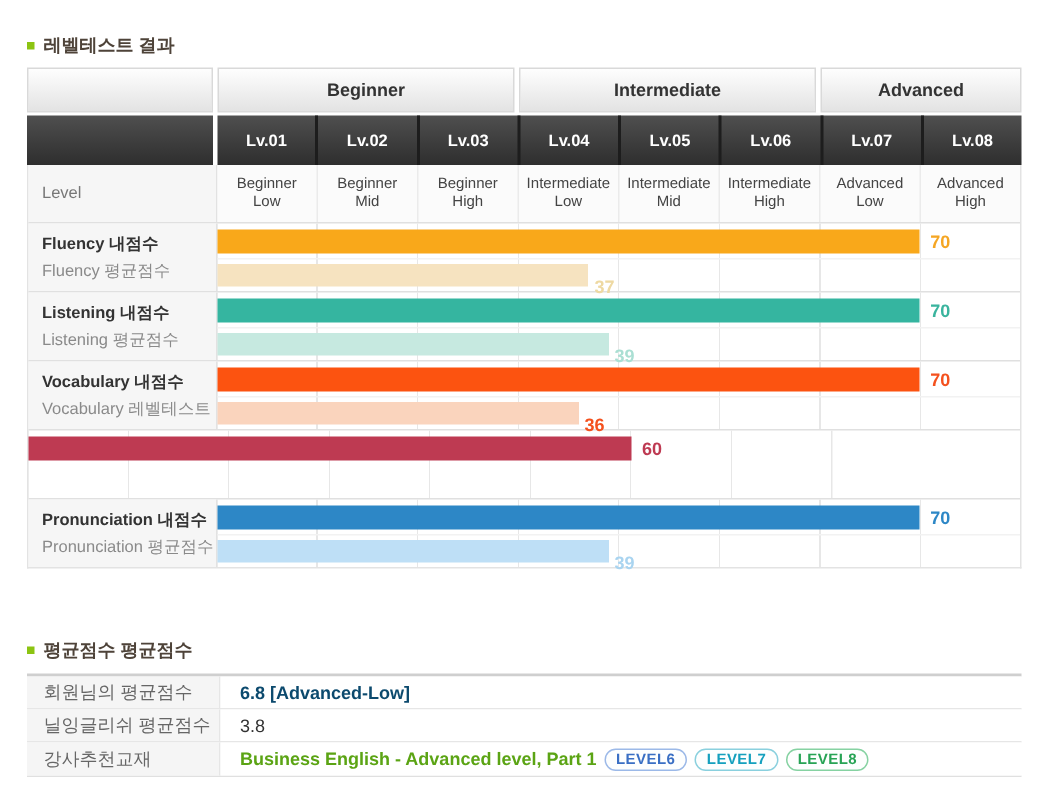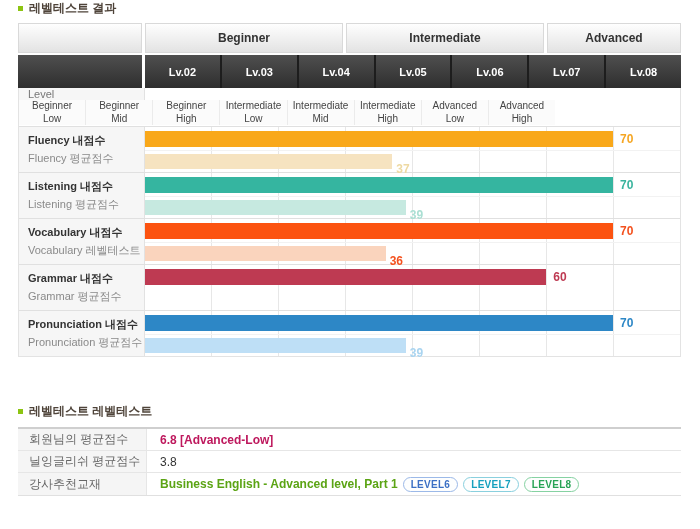--- a/index.html
+++ b/index.html
@@ -1,17 +1,17 @@
 <!DOCTYPE html>
 <html><head>
 <meta charset="utf-8">
 <style>
   * { margin:0; padding:0; box-sizing:border-box; }
   html,body { width:700px; background:#ffffff; font-family:"Liberation Sans", sans-serif; }
-  .page { width:700px; height:529px; padding:0 19px 0 18px; position:relative; }
+  .page { width:700px; height:529px; padding:22px 19px 0 18px; position:relative; }
 
   .section-title { display:flex; align-items:center; gap:6px; height:16px; margin-bottom:7px; }
   .bullet { width:5px; height:5px; background:#8cc412; display:inline-block; }
   .section-title span.t { font-size:12px; font-weight:bold; color:#4e4339; }
 
   
   .tbl { width:663px; }
   .row1 { display:flex; height:30px; margin-bottom:2px; }
   .row1 .cell { background:linear-gradient(#fefefe,#e3e3e3); border:1px solid #d9d9d9;
                 display:flex; align-items:center; justify-content:center;
@@ -20,21 +20,21 @@
   .row1 .g3 { width:198px; margin-right:3px; }
   .row1 .g2 { width:134px; }
 
   .row2 { display:flex; height:33px; }
   .row2 .labelhead { width:124px; margin-right:3px; background:linear-gradient(#4f4f4f,#2e2e2e); }
   .row2 .lvwrap { display:flex; width:536px; background:linear-gradient(#4f4f4f,#2e2e2e); }
   .row2 .lv { flex:1; display:flex; align-items:center; justify-content:center;
               color:#fff; font-size:11px; font-weight:bold; border-left:2px solid #1d1d1d; }
   .row2 .lv:first-child { border-left:none; }
 
-  .row3 { display:flex; height:38px; border-left:1px solid #e3e3e3; border-right:1px solid #e3e3e3;flex-direction:column; }
+  .row3 { display:flex; height:38px; border-left:1px solid #e3e3e3; border-right:1px solid #e3e3e3; }
   .row3 .labelcell { width:126px; background:#f6f6f6; border-right:1px solid #e2e2e2;
                      display:flex; align-items:center; padding-left:9px;
                      font-size:11px; color:#777; }
   .row3 .names { display:flex; width:536px; background:#fbfbfb; }
   .row3 .name { flex:1; display:flex; flex-direction:column; align-items:center; justify-content:center;
                 font-size:10px; line-height:1.25; color:#444; border-left:1px solid #ebebeb; text-align:center; }
   .row3 .name:first-child { border-left:none; }
 
   .tbl-lower { border:1px solid #e3e3e3; border-top:none; }
   .skill-group { display:flex; height:46px; border-top:1px solid #e0e0e0; }
@@ -79,20 +79,21 @@
     <div class="row1">
       <div class="cell labelhead"></div>
       <div class="cell g3">Beginner</div>
       <div class="cell g3">Intermediate</div>
       <div class="cell g2">Advanced</div>
     </div>
 
     <div class="row2">
       <div class="labelhead"></div>
       <div class="lvwrap">
+        <div class="lv">Lv.01</div>
         <div class="lv">Lv.02</div>
         <div class="lv">Lv.03</div>
         <div class="lv">Lv.04</div>
         <div class="lv">Lv.05</div>
         <div class="lv">Lv.06</div>
         <div class="lv">Lv.07</div>
         <div class="lv">Lv.08</div>
       </div>
     </div>
 
@@ -181,24 +182,20 @@
               <span class="bar-val" style="color: rgb(244, 81, 30);">70</span>
             </div>
           <div class="bar-row avg-row">
               <div class="bar" style="width: 45%; background: rgb(250, 212, 189);"></div>
               <span class="bar-val" style="color: rgb(244, 81, 30);">36</span>
             </div>
         </div>
       </div>
 
       <div class="skill-group">
-        <div class="skill-labels">
-          <div class="my">Grammar 내점수</div>
-          <div class="avg">Grammar 평균점수</div>
-        </div>
         <div class="bars-col">
           <div class="bar-row">
               <div class="bar" style="width: 75%; background: rgb(190, 58, 82);"></div>
               <span class="bar-val" style="color: rgb(190, 58, 82);">60</span>
             </div>
         </div>
       </div>
 
       <div class="skill-group">
         <div class="skill-labels">
@@ -217,27 +214,27 @@
         </div>
       </div>
 
     </div>
   </div>
 
   <div class="gap2"></div>
 
   <div class="section-title">
     <span class="bullet"></span>
-    <span class="t">레벨테스트 레벨테스트</span>
+    <span class="t">평균점수 평균점수</span>
   </div>
 
   <div class="sum-tbl">
     <div class="sum-row">
       <div class="sum-label">회원님의 평균점수</div>
-      <div class="sum-value" style="color: #be185d;">6.8 [Advanced-Low]</div>
+      <div class="sum-value" style="color: #0c4a6e;">6.8 [Advanced-Low]</div>
     </div>
     <div class="sum-row">
       <div class="sum-label">닐잉글리쉬 평균점수</div>
       <div class="sum-value plain" style="color: rgb(51, 51, 51);">3.8</div>
     </div>
     <div class="sum-row">
       <div class="sum-label">강사추천교재</div>
       <div class="sum-value">
         <span style="color: rgb(91, 164, 20);">Business English - Advanced level, Part 1</span>
         <span class="badge" style="color: rgb(58, 111, 196); border-color: rgb(156, 185, 232);">LEVEL6</span>

